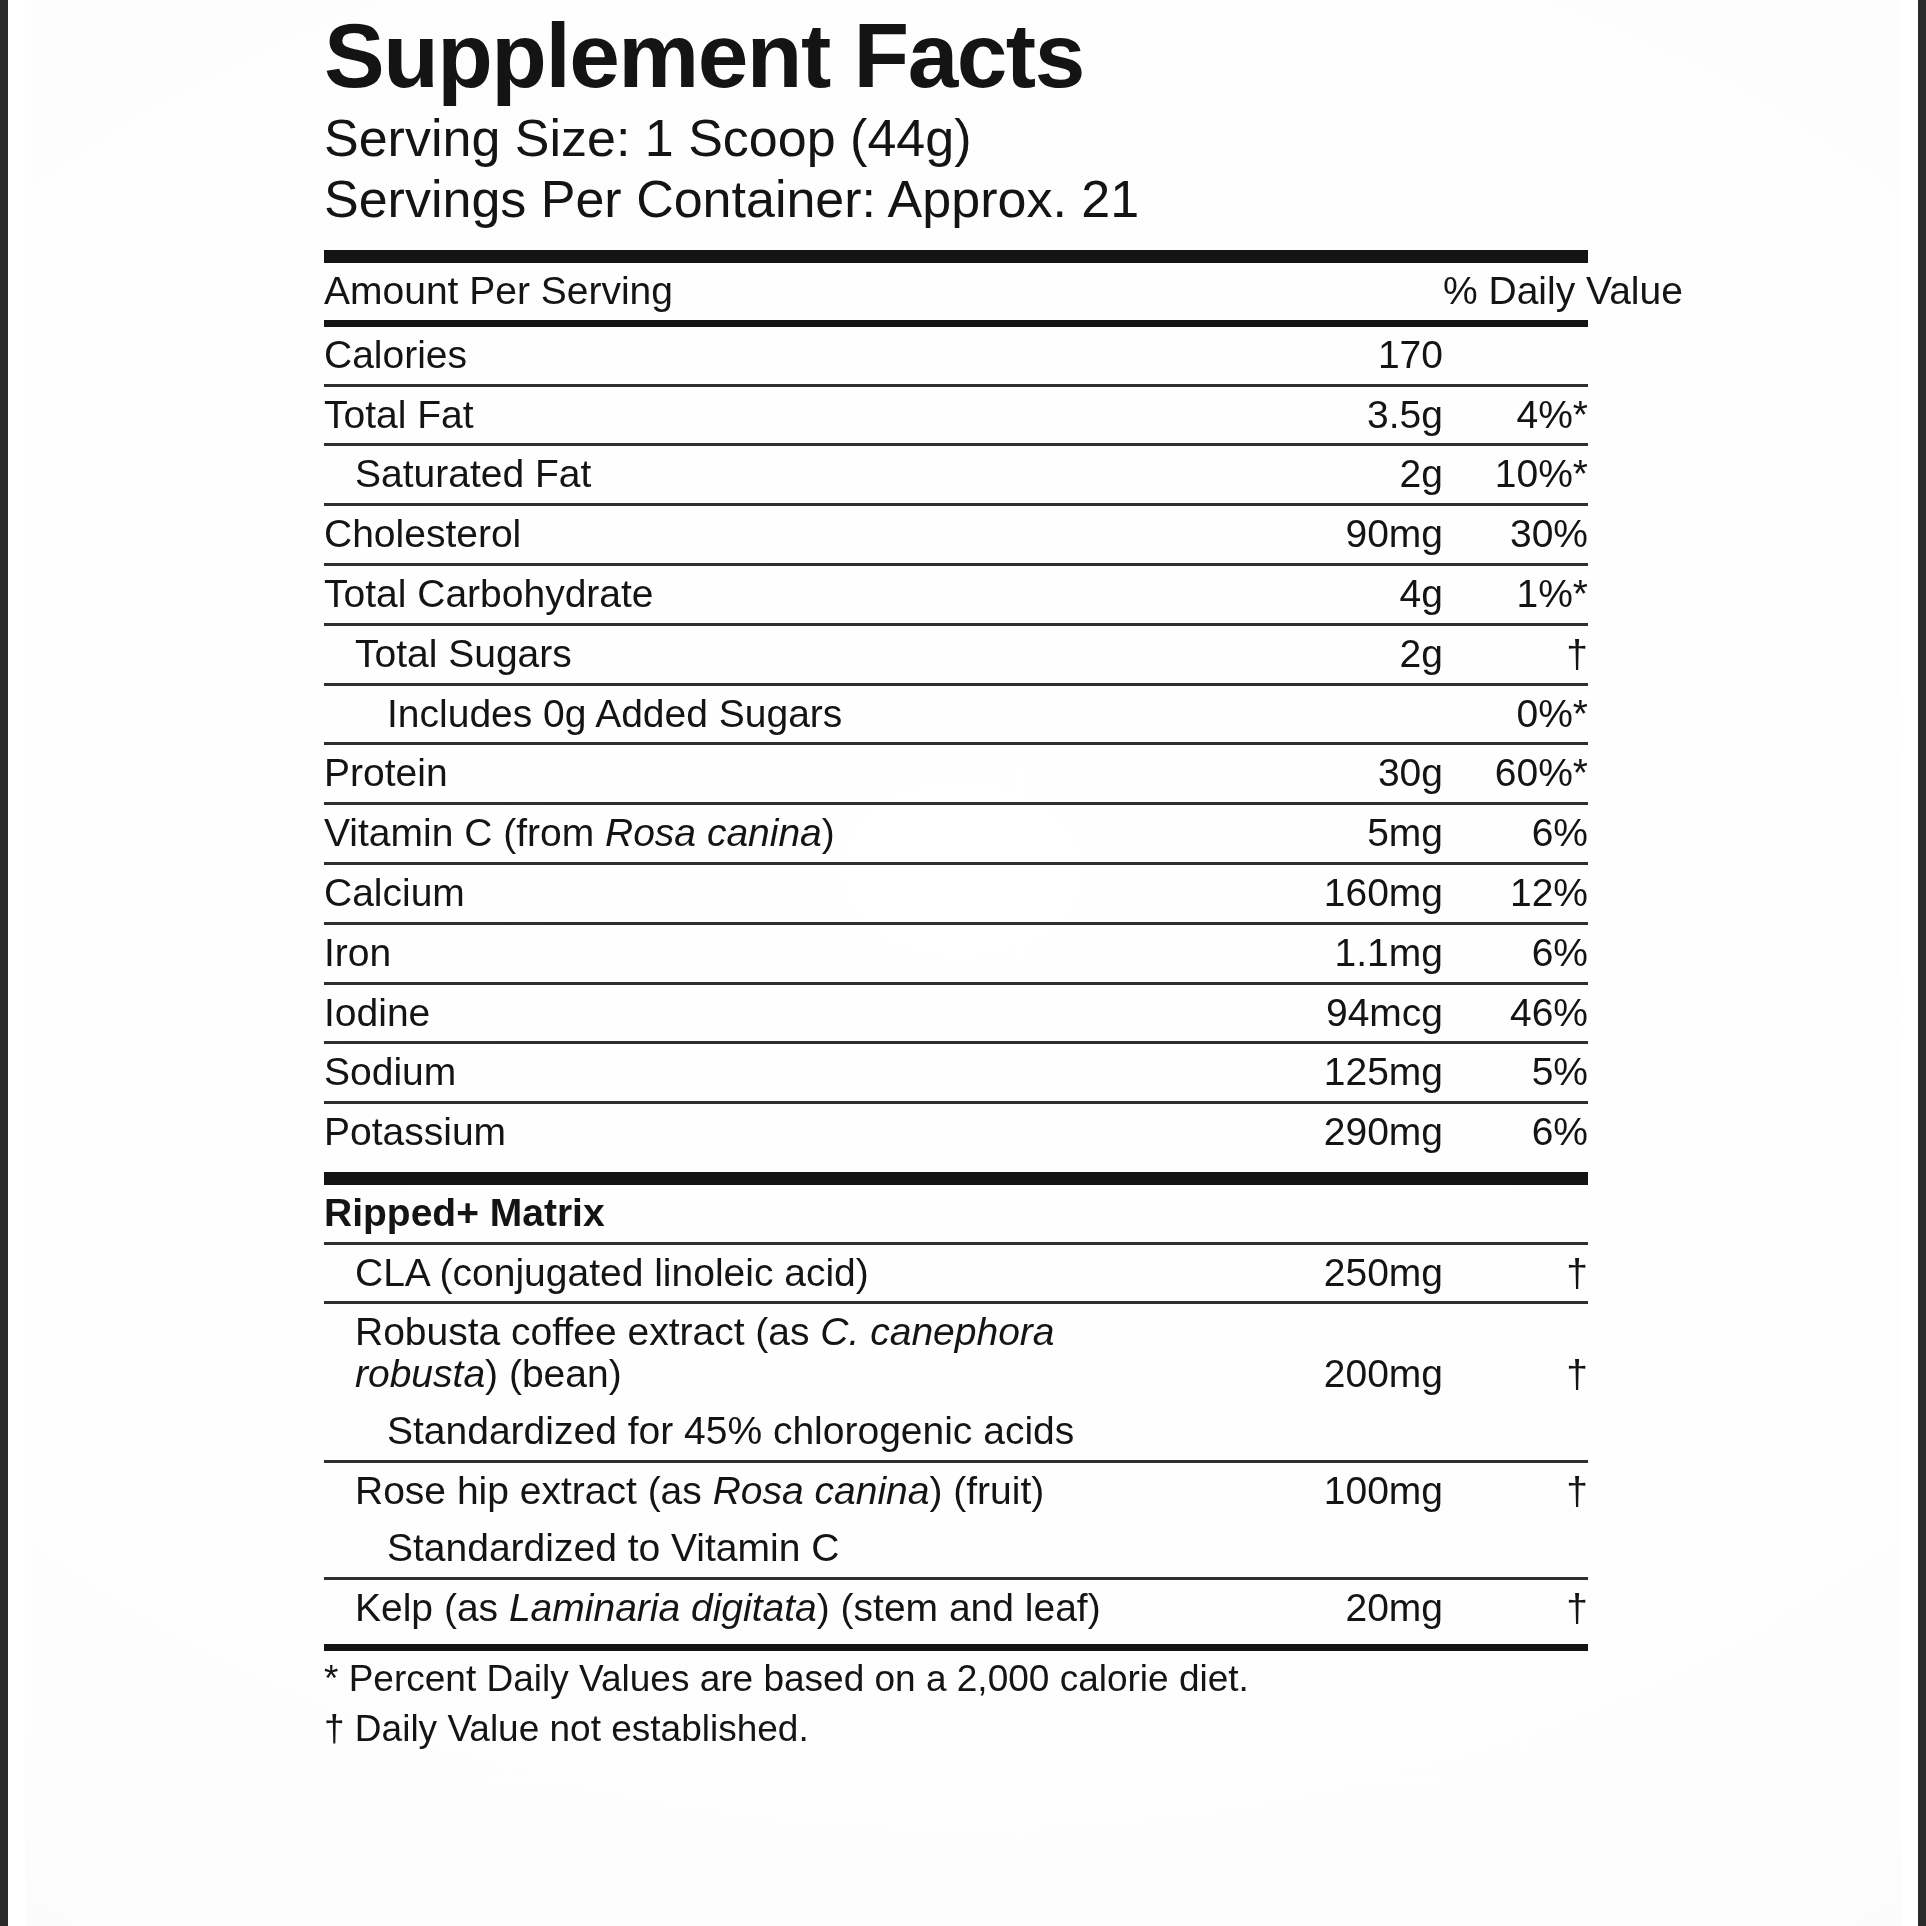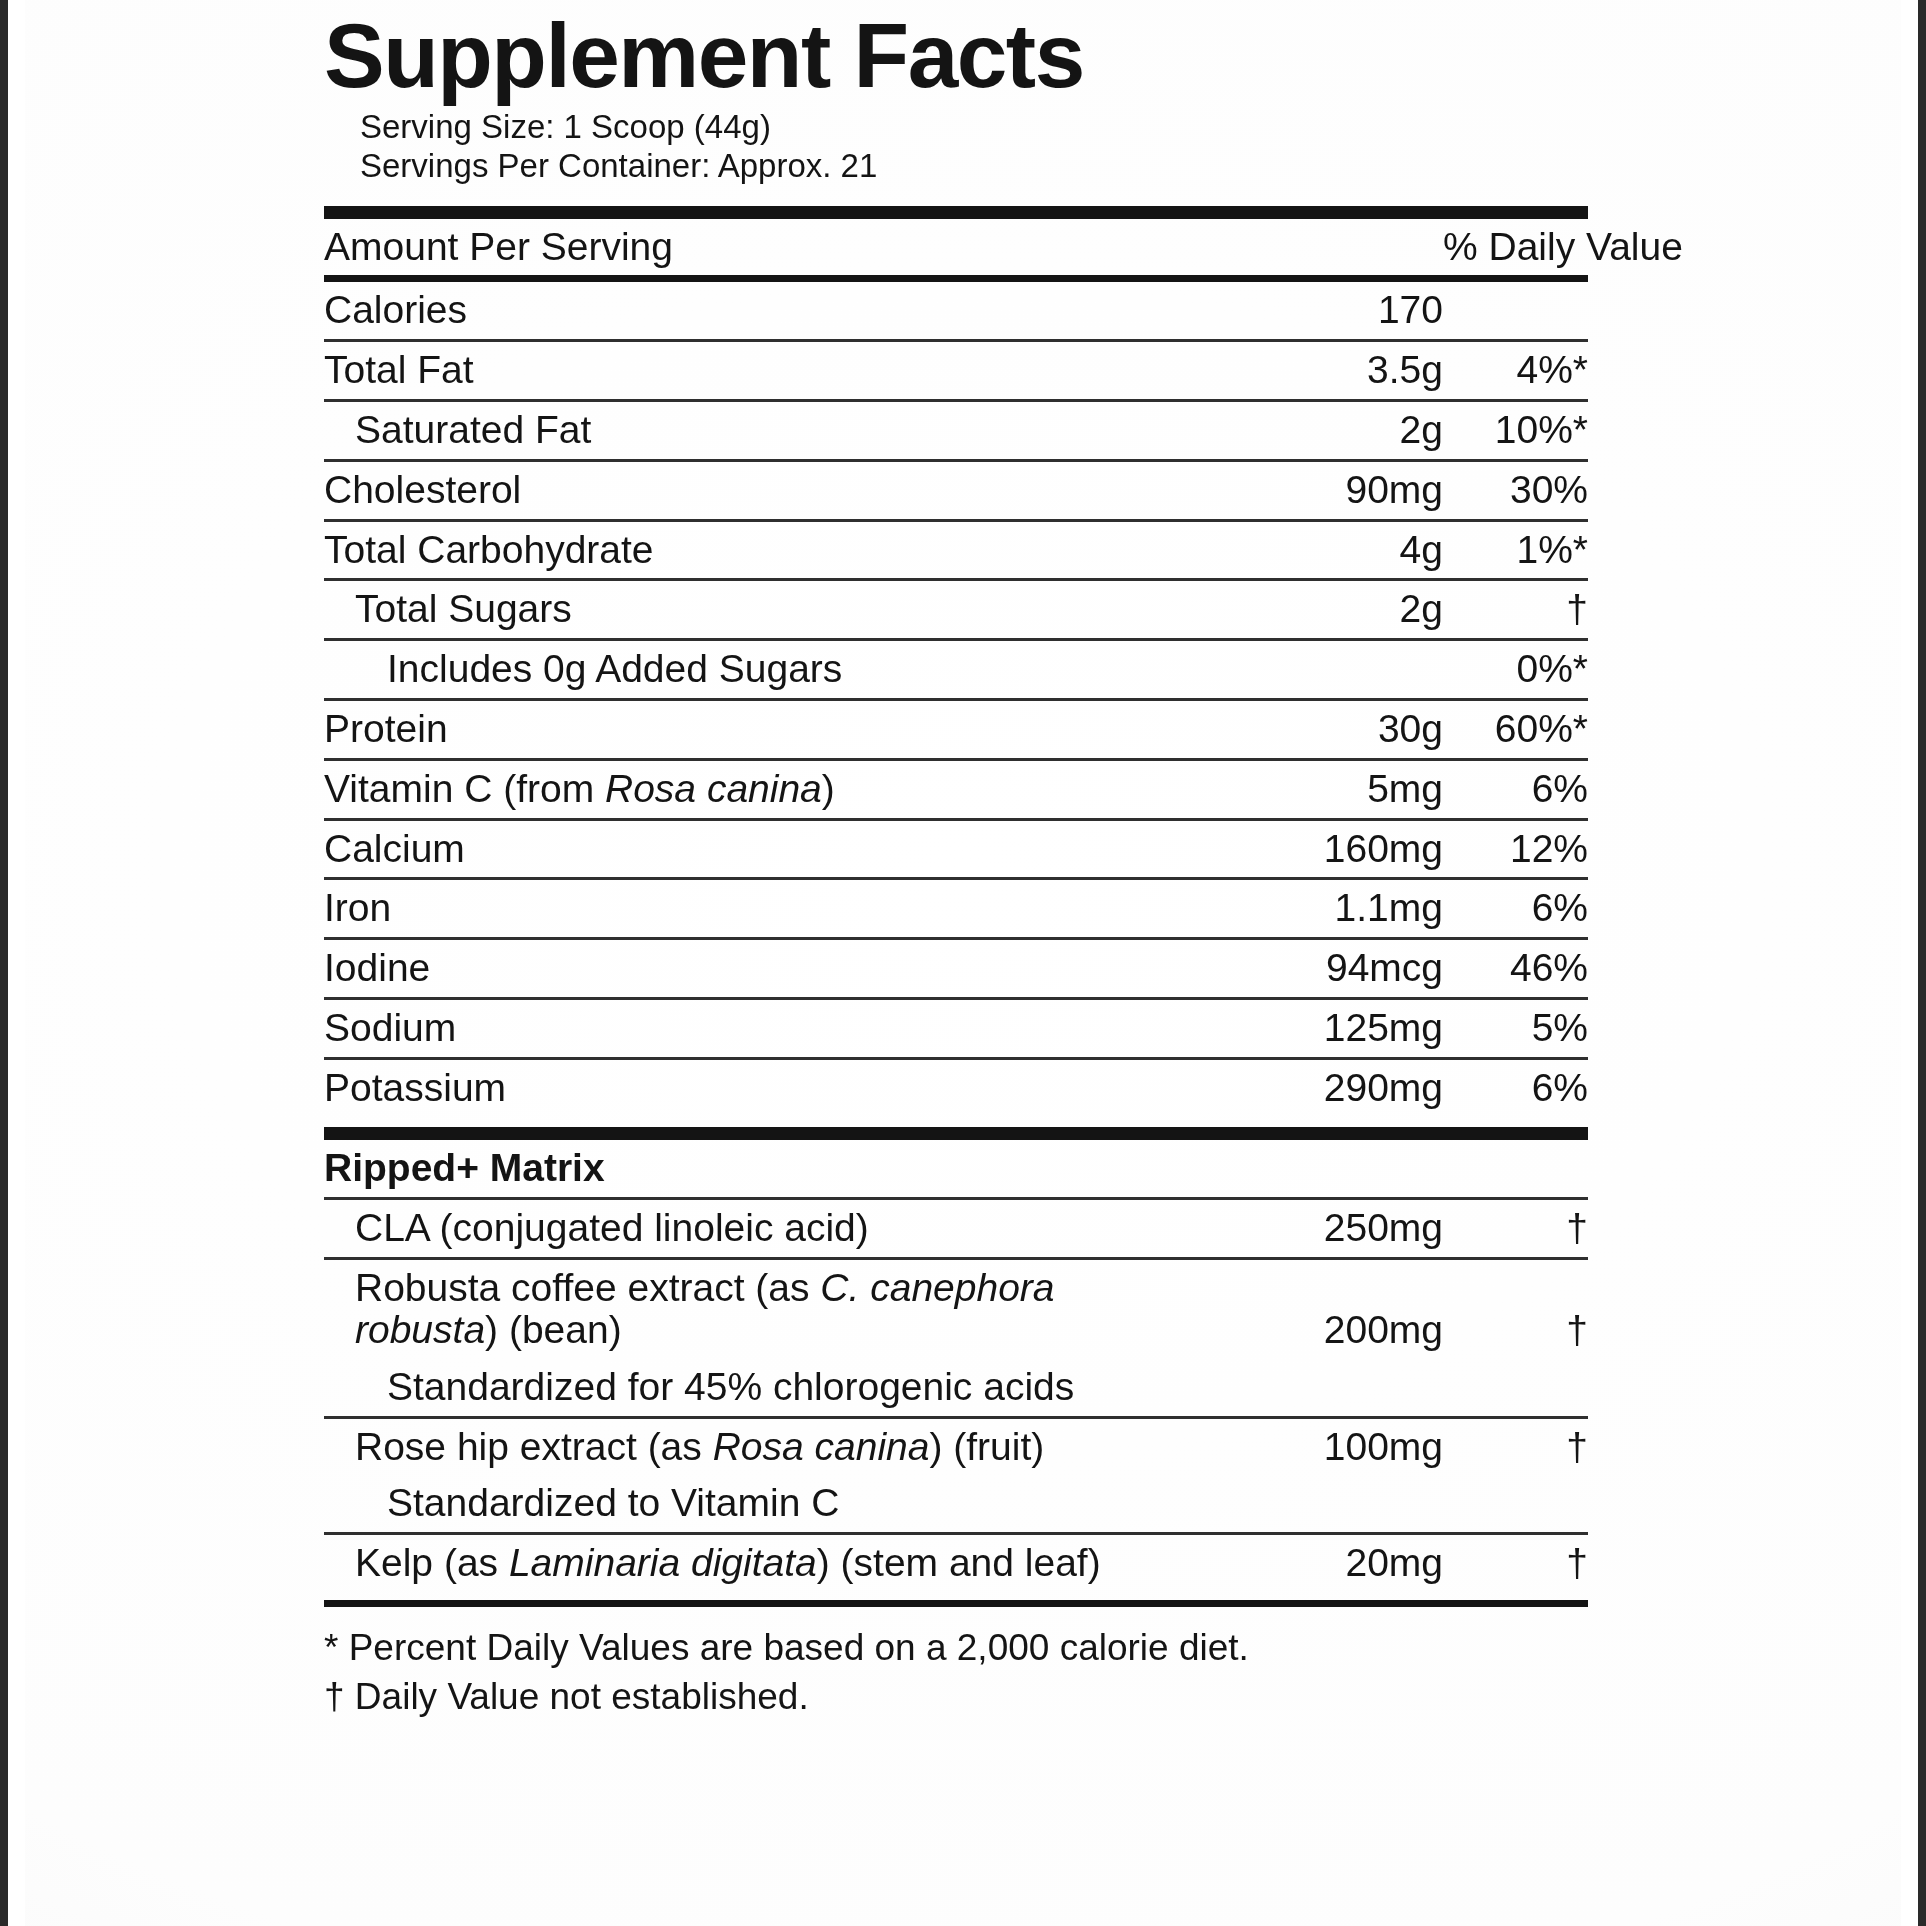--- a/index.html
+++ b/index.html
@@ -55,25 +55,24 @@
   .title {
     font-size: 91px;
     font-weight: bold;
     letter-spacing: -1.5px;
     line-height: 1.0;
     padding-top: 7.7px;
     color: #141414;
   }
 
   .serving-line {
-    font-size: 33px;
+    font-size: 52px;
     line-height: 1.17;
     color: #141414;
     margin-top: 7.7px;
-    margin-left: 36px;
   }
   .serving-line.second { margin-top: 0px; }
 
   .rule-thick {
     height: 13px;
     background: #141414;
     margin-top: 20px;
   }
   .rule-med {
     height: 7px;
@@ -120,21 +119,21 @@
 
   .sub-note td {
     border-bottom: 3.1px solid #2f2f2f;
     padding-top: 4.6px;
   }
 
   .footnotes {
     font-size: 37px;
     line-height: 1.22;
     color: #141414;
-    margin-top: 18px;
+    margin-top: 5px;
   }
   .footnotes div { margin-bottom: 4.6px; }
 
   i { font-style: italic; }
   .dagger { font-size: 39px; }
 </style>
 </head>
 <body>
 
 <div id="page">

